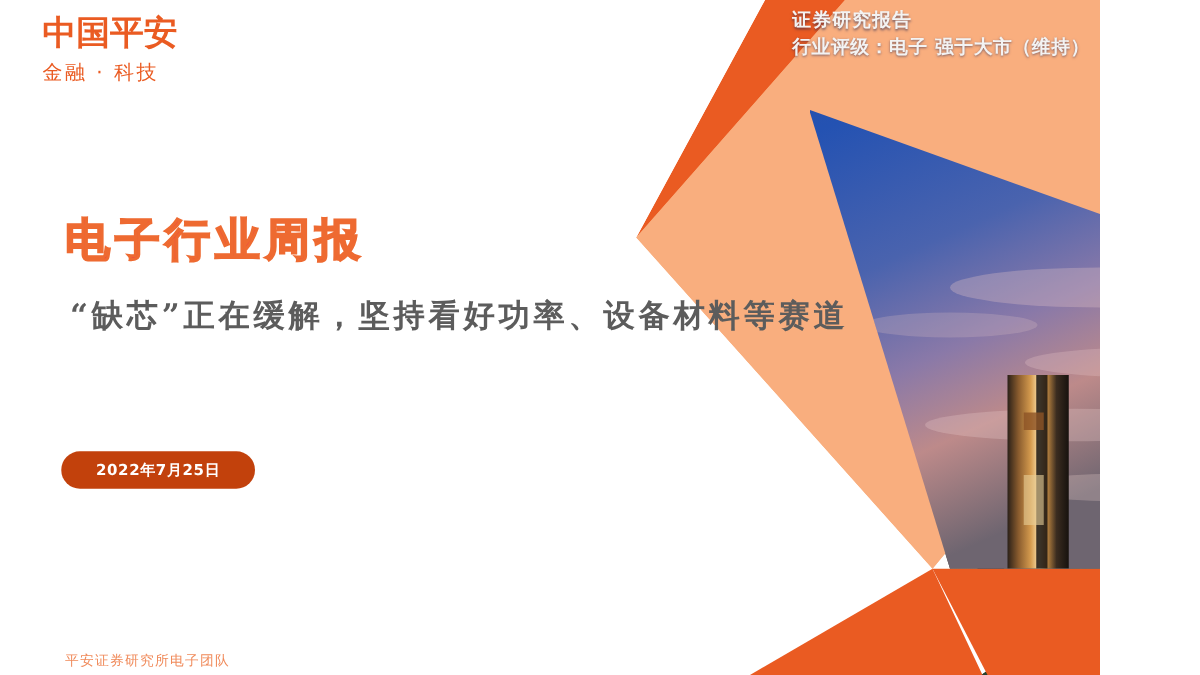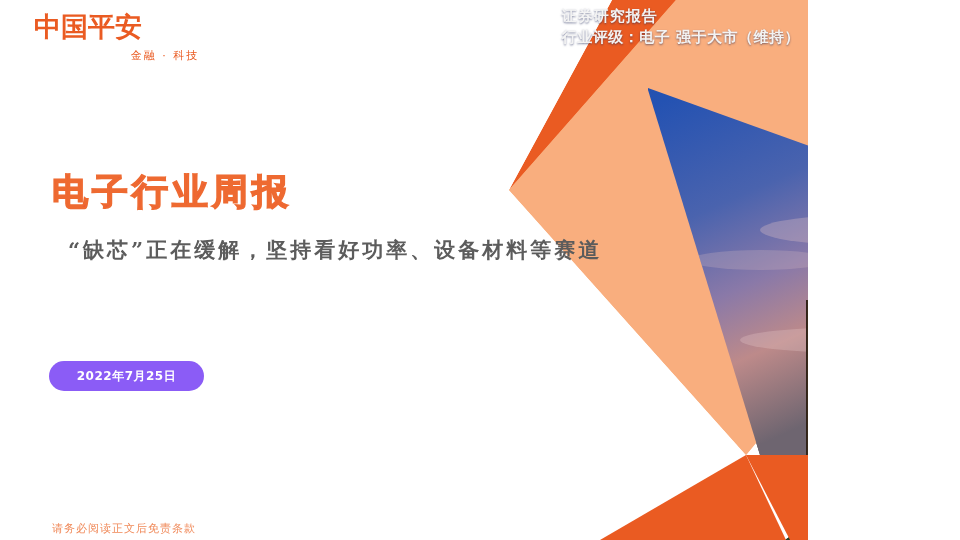--- a/index.html
+++ b/index.html
@@ -2,21 +2,21 @@
 <html><head>
 <meta charset="utf-8">
 <style>
   html,body{margin:0;padding:0;}
   body{
     width:960px;height:540px;overflow:hidden;
     background:#ffffff;
     font-family:"Liberation Sans","DejaVu Sans",sans-serif;
     position:relative;
   }
-  #slide{position:absolute;left:0;top:0;width:808px;height:540px;overflow:hidden;background:#fff;}
+  #slide{position:absolute;left:0;top:0;width:880px;height:540px;overflow:hidden;background:#fff;}
 
   
   #bg-art{position:absolute;left:0;top:0;width:960px;height:540px;}
   #bg-art svg{display:block;width:960px;height:540px;}
 
   
   #logo-block{position:absolute;left:34px;top:10px;width:250px;height:52px;}
   .logo-row{display:flex;align-items:center;height:34px;}
   .logo-cn{
     font-family:"DejaVu Sans","Liberation Sans",sans-serif;
@@ -27,23 +27,23 @@
     margin-left:12px;position:relative;
     font-family:"Liberation Sans",sans-serif;
     font-size:28px;font-weight:400;color:#EA5B22;letter-spacing:1.5px;
     line-height:32px;white-space:nowrap;
   }
   .logo-mark{
     position:absolute;right:21px;bottom:2px;
     width:9px;height:9px;background:#0E6B4F;
   }
   .logo-sub{
-    margin-top:4px;margin-left:12px;
+    margin-top:4px;
     font-family:"DejaVu Sans","Liberation Sans",sans-serif;
-    font-size:11px;color:#EA5B22;letter-spacing:2px;white-space:nowrap;text-align:center;
+    font-size:16px;color:#EA5B22;letter-spacing:2px;white-space:nowrap;
   }
 
   
   #header-right{
     position:absolute;right:8px;top:6px;text-align:left;
     font-family:"DejaVu Serif","Liberation Serif",serif;
     color:#F3F3F3;
     text-shadow:0 1px 2px rgba(20,30,80,.55);
   }
   #header-right .hr-line1{font-size:15px;font-weight:bold;letter-spacing:1px;line-height:20px;}
@@ -55,32 +55,32 @@
     font-family:Liberation Sans, sans-serif;
     font-size:36px;font-weight:bold;letter-spacing:4px;
     color:#ef4444;
     -webkit-text-stroke:1.4px #EE6A31;
     text-shadow:0 0 0 #EE6A31;
     white-space:nowrap;
   }
 
   
   #sub-title{
-    position:absolute;left:68px;top:236px;
-    font-family:"DejaVu Serif","Liberation Serif",serif;
-    font-size:21px;font-weight:bold;letter-spacing:3px;
+    position:absolute;left:56px;top:236px;
+    font-family:"DejaVu Serif","Liberation Serif",serif;
+    font-size:25px;font-weight:bold;letter-spacing:3px;
     color:#5C5C5C;
     white-space:nowrap;
   }
 
   
   #date-pill{
     position:absolute;left:49px;top:361px;
     width:155px;height:30px;border-radius:15px;
-    background:#8b5cf6;
+    background:#c2410c;
     display:flex;align-items:center;justify-content:center;
   }
   #date-pill .date-text{
     font-family:"DejaVu Sans","Liberation Sans",sans-serif;
     font-size:12px;font-weight:bold;color:#ffffff;letter-spacing:0.5px;
     white-space:nowrap;
   }
 
   
   #team{
@@ -269,15 +269,15 @@
 
   <div id="main-title">电子行业周报</div>
 
   <div id="sub-title">“缺芯”正在缓解，坚持看好功率、设备材料等赛道</div>
 
   <div id="date-pill">
     <span class="date-text">2022年7月25日</span>
   </div>
 
 
-  <div id="disclaimer">请务必阅读正文后免责条款</div>
+  <div id="disclaimer">平安证券研究所电子团队</div>
 
 </div>
 
 </body></html>

